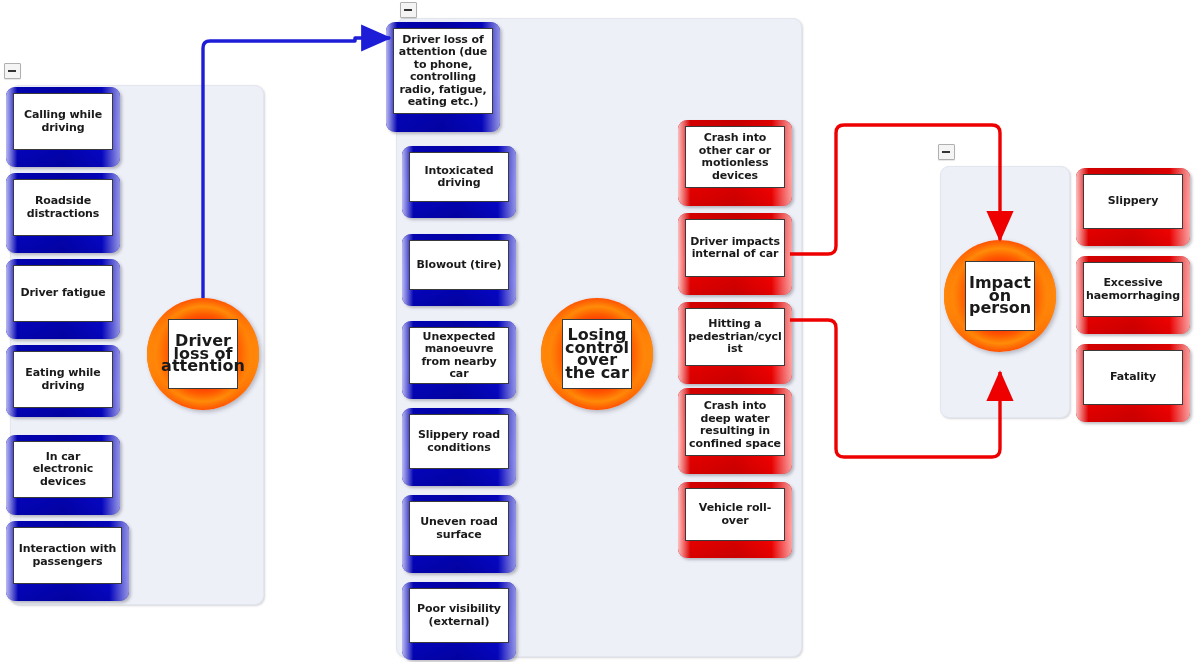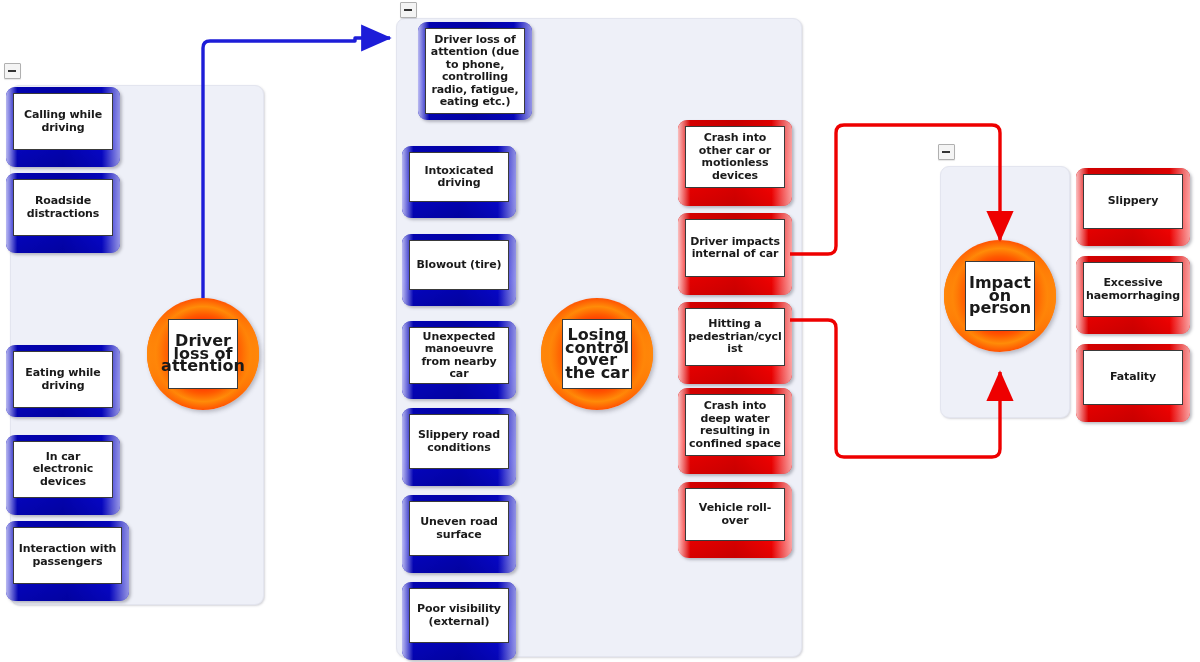--- a/index.html
+++ b/index.html
@@ -128,31 +128,34 @@
 
     <path d="M790,320 L828,320 Q836,320 836,328 L836,449 Q836,457 844,457 L992,457 Q1000,457 1000,449 L1000,372" fill="none" stroke="#ee0000" stroke-width="3.4" stroke-linecap="butt" stroke-linejoin="round" marker-end="url(#ah-red)"></path>
   </svg>
 
   <div class="node blue" style="left:6px;top:87px;width:114px;height:80px;">
     <div class="node-label" style="height:57px;">Calling while driving</div>
   </div>
   <div class="node blue" style="left:6px;top:173px;width:114px;height:80px;">
     <div class="node-label" style="height:57px;">Roadside distractions</div>
   </div>
+  <div class="node blue" style="left:6px;top:259px;width:114px;height:80px;">
+    <div class="node-label" style="height:57px;">Driver fatigue</div>
+  </div>
   <div class="node blue" style="left:6px;top:345px;width:114px;height:72px;">
     <div class="node-label" style="height:57px;">Eating while driving</div>
   </div>
   <div class="node blue" style="left:6px;top:435px;width:114px;height:80px;">
     <div class="node-label" style="height:57px;">In car electronic devices</div>
   </div>
   <div class="node blue" style="left:6px;top:521px;width:114px;height:80px;padding-left:9px;">
     <div class="node-label" style="height:57px;">Interaction with passengers</div>
   </div>
 
-  <div class="node blue" style="left:418px;top:22px;width:114px;height:98px;">
+  <div class="node blue" style="left:386px;top:22px;width:114px;height:110px;">
     <div class="node-label" style="height:86px;">Driver loss of attention (due to phone, controlling radio, fatigue, eating etc.)</div>
   </div>
   <div class="node blue" style="left:402px;top:146px;width:114px;height:72px;">
     <div class="node-label" style="height:50px;">Intoxicated driving</div>
   </div>
   <div class="node blue" style="left:402px;top:234px;width:114px;height:72px;">
     <div class="node-label" style="height:50px;">Blowout (tire)</div>
   </div>
   <div class="node blue" style="left:402px;top:321px;width:114px;height:78px;">
     <div class="node-label" style="height:57px;">Unexpected manoeuvre from nearby car</div>
@@ -172,21 +175,21 @@
   </div>
   <div class="node red" style="left:678px;top:213px;width:114px;height:82px;">
     <div class="node-label" style="height:58px;">Driver impacts internal of car</div>
   </div>
   <div class="node red" style="left:678px;top:302px;width:114px;height:82px;">
     <div class="node-label" style="height:58px;">Hitting a pedestrian/cycl ist</div>
   </div>
   <div class="node red" style="left:678px;top:388px;width:114px;height:86px;">
     <div class="node-label" style="height:62px;">Crash into deep water resulting in confined space</div>
   </div>
-  <div class="node red" style="left:678px;top:482px;width:114px;height:76px;border-radius:11px;">
+  <div class="node red" style="left:678px;top:482px;width:114px;height:76px;">
     <div class="node-label" style="height:53px;">Vehicle roll-over</div>
   </div>
 
   <div class="node red" style="left:1076px;top:168px;width:114px;height:78px;">
     <div class="node-label" style="height:55px;">Slippery</div>
   </div>
   <div class="node red" style="left:1076px;top:256px;width:114px;height:78px;">
     <div class="node-label" style="height:55px;">Excessive haemorrhaging</div>
   </div>
   <div class="node red" style="left:1076px;top:344px;width:114px;height:78px;">

